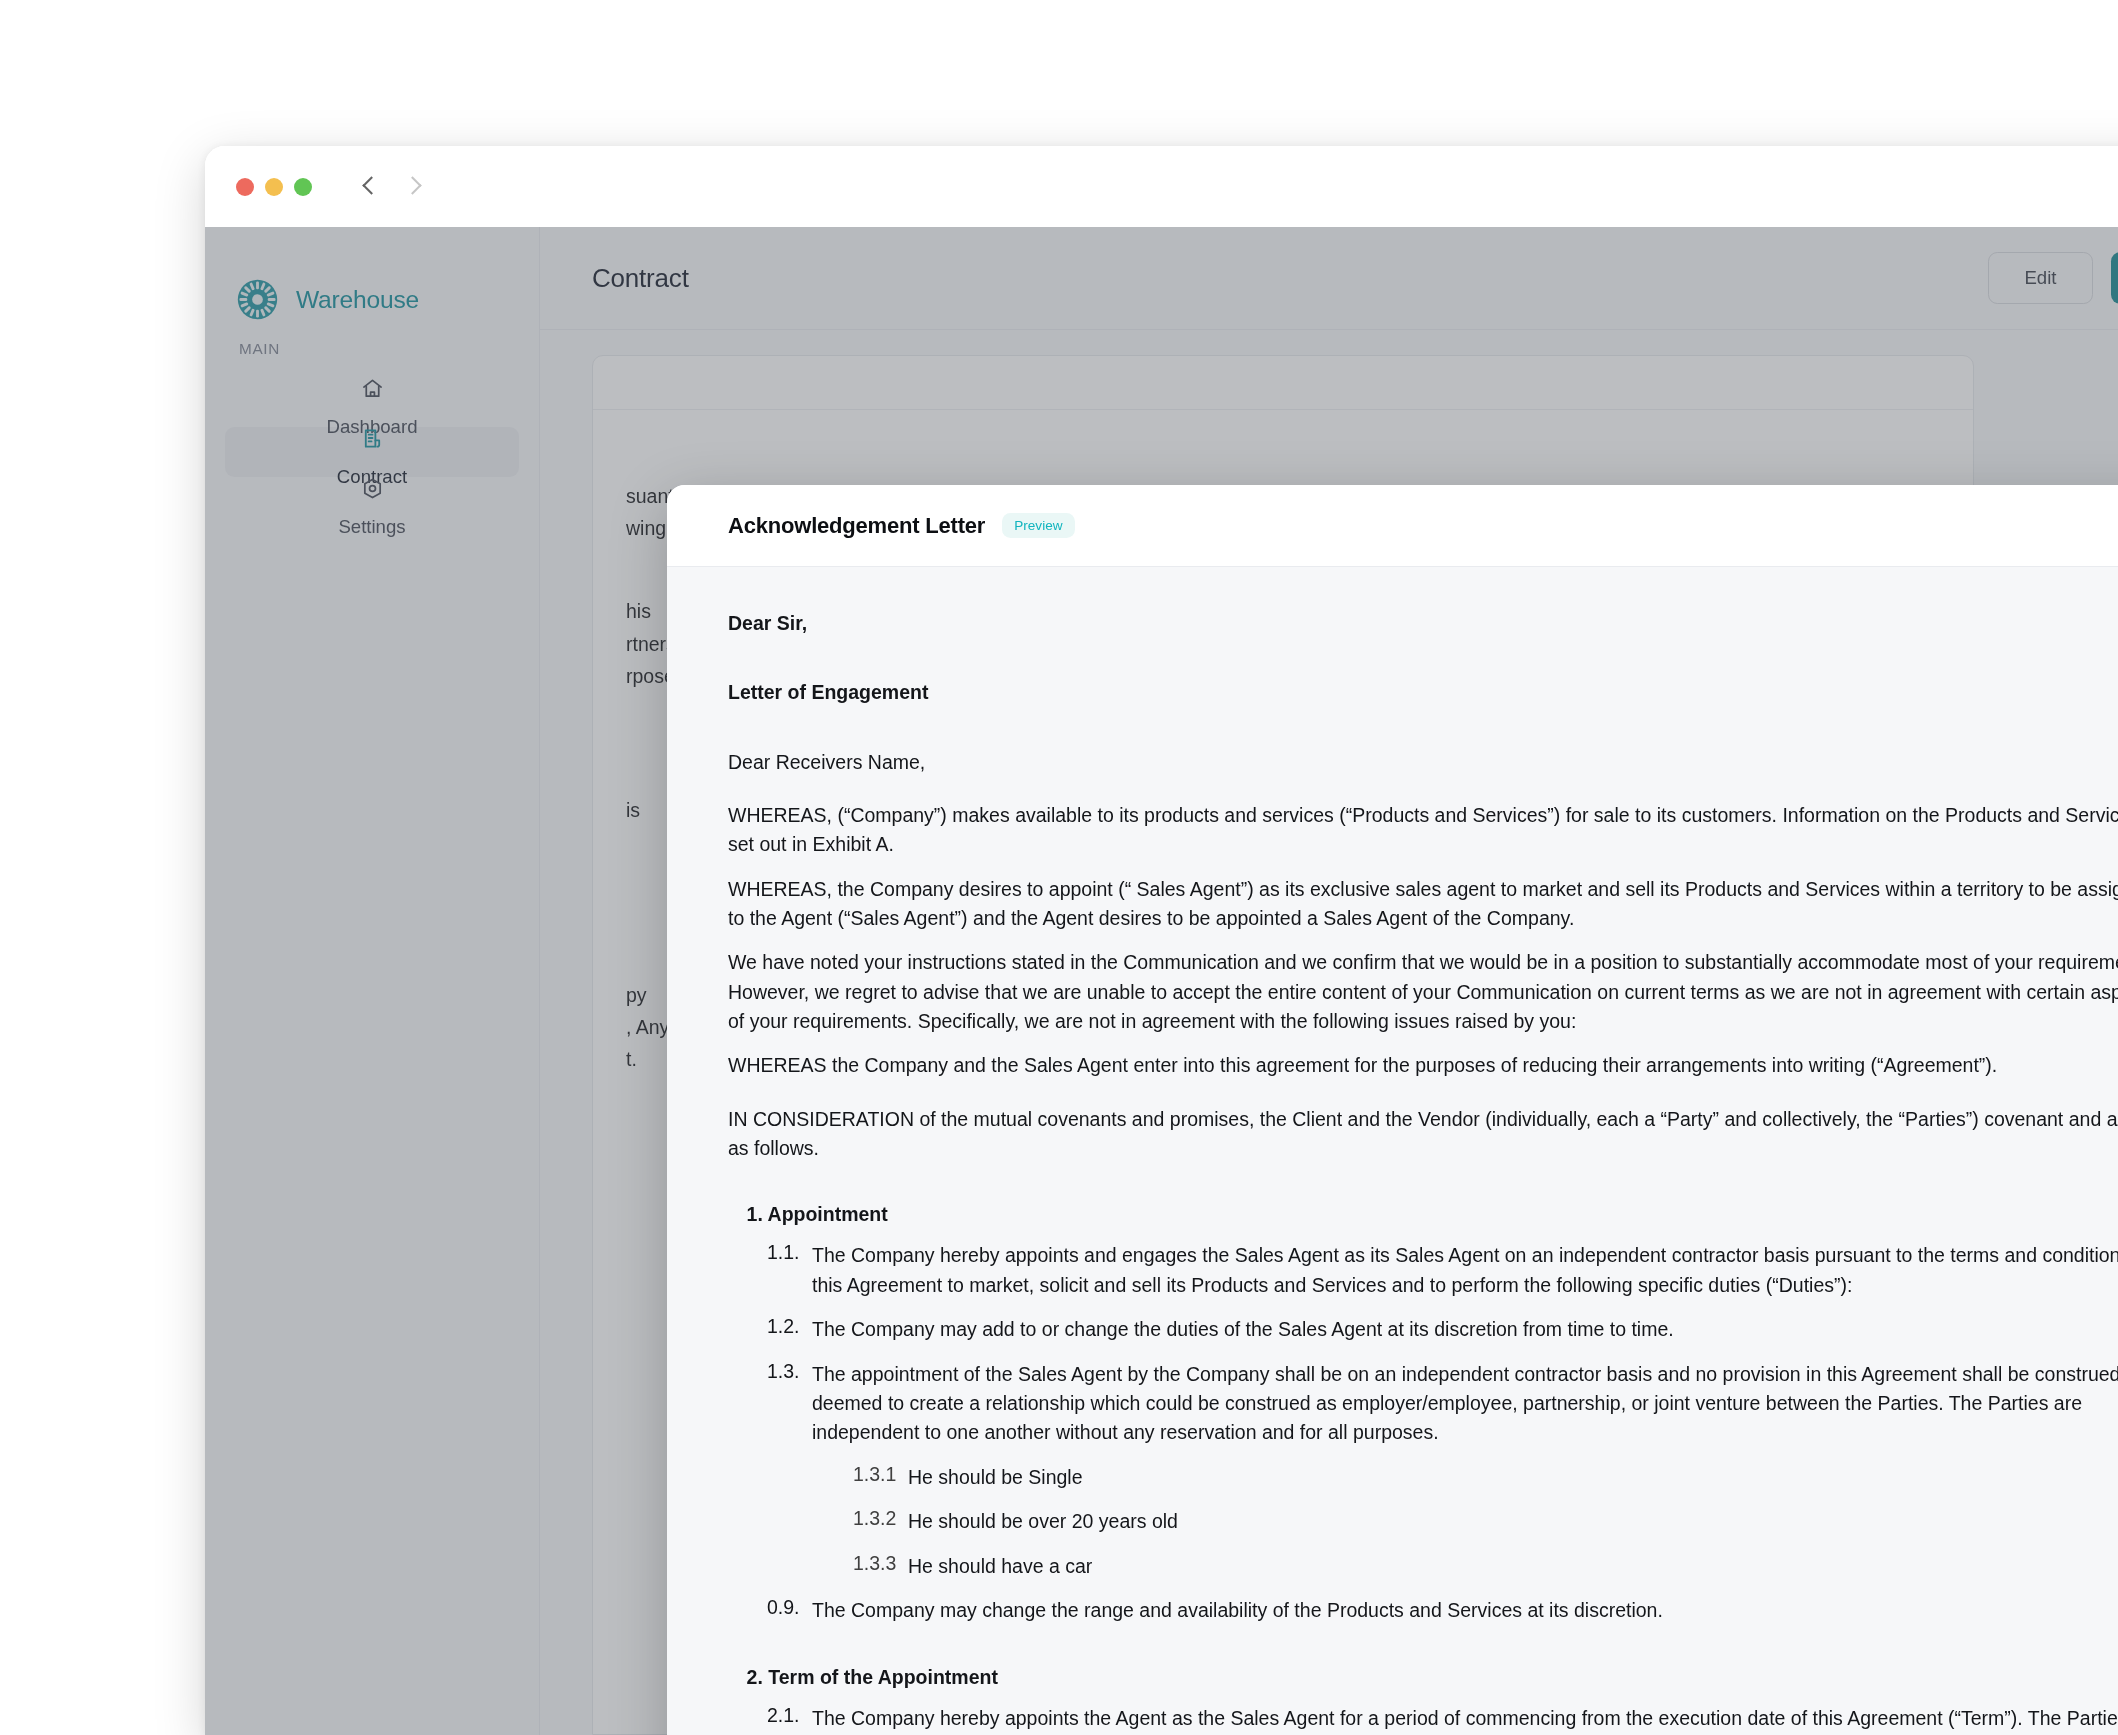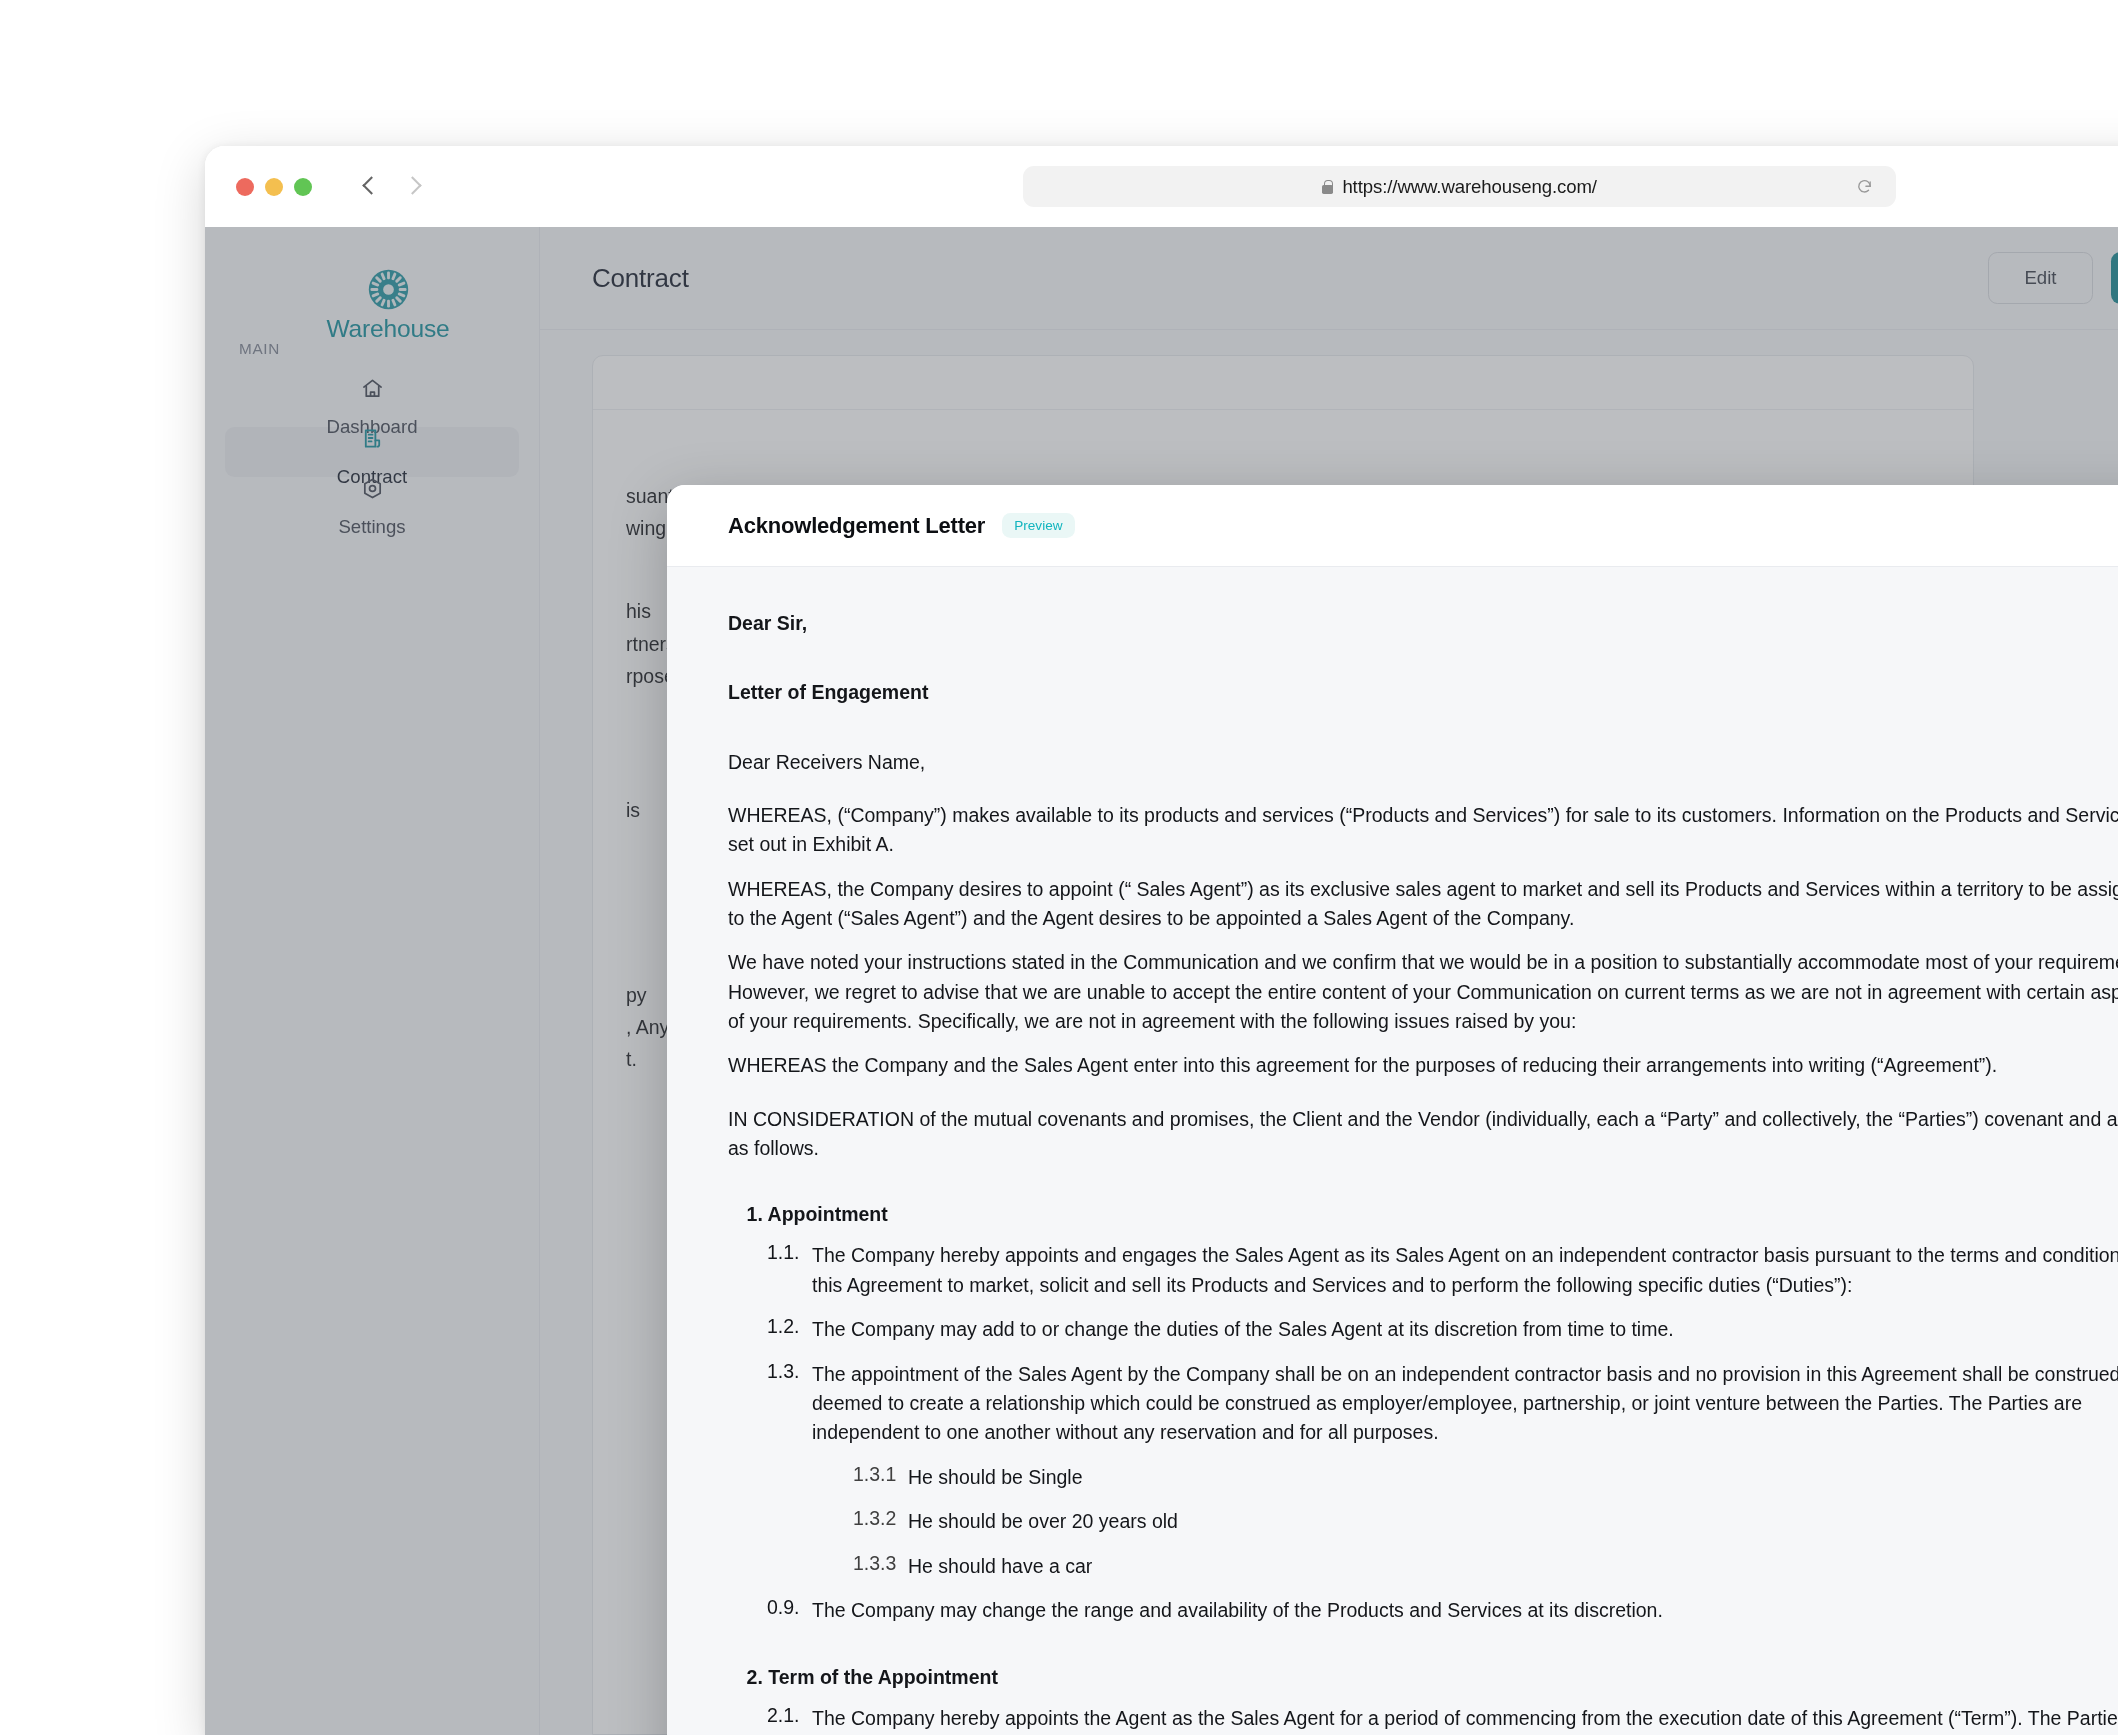--- a/index.html
+++ b/index.html
@@ -82,21 +82,21 @@
     display: flex;
     background: #f7f8fa;
   }
 
   
   #sidebar {
     width: 335px; flex: 0 0 335px;
     background: #f7f8fa;
     border-right: 0.8px solid #e9ebef;
   }
-  #brand { display: flex; align-items: center; gap: 5px; padding: 42px 0 0 32px; height: 103px; flex-direction: column; }
+  #brand { display: flex; align-items: center; gap: 18px; padding: 42px 0 0 32px; height: 103px; }
   #brand-logo { width: 41px; height: 41px; flex: 0 0 41px; }
   #brand-name { font-size: 24.6px; color: #0f8c99; font-weight: 500; letter-spacing: -0.2px; }
 
   #nav-section-label {
     padding: 10.2px 0 0 34px; font-size: 15.3px; color: #7b8190; letter-spacing: 0.7px;
   }
   #nav-list { margin-top: 18.6px; padding: 0 20.3px; }
   .nav-item {
     display: flex; align-items: center; gap: 16px;
     height: 50px; padding: 0 15.3px; border-radius: 9.3px;
@@ -205,30 +205,20 @@
     <div class="traffic-lights">
       <div class="tl red"></div>
       <div class="tl yellow"></div>
       <div class="tl green"></div>
     </div>
     <div class="nav-arrows">
       <div class="chev back"></div>
       <div class="chev fwd"></div>
     </div>
 
-    <div id="url-bar">
-      <span id="lock-icon"></span>
-      <span id="url-text">https://www.warehouseng.com/</span>
-      <span id="reload-icon">
-        <svg viewBox="0 0 24 24" fill="none" stroke="currentColor" stroke-width="1.9" stroke-linecap="round">
-          <path d="M20 11a8 8 0 1 0-2.3 5.6"></path>
-            <path d="M20 5v6h-6"></path>
-        </svg>
-      </span>
-    </div>
 
   </div>
 
   <div id="app-area">
 
     <div id="sidebar">
       <div id="brand">
         <span id="brand-logo">
           <svg viewBox="0 0 100 100">
             <circle cx="50" cy="50" r="48" fill="#1d93a0"></circle>

